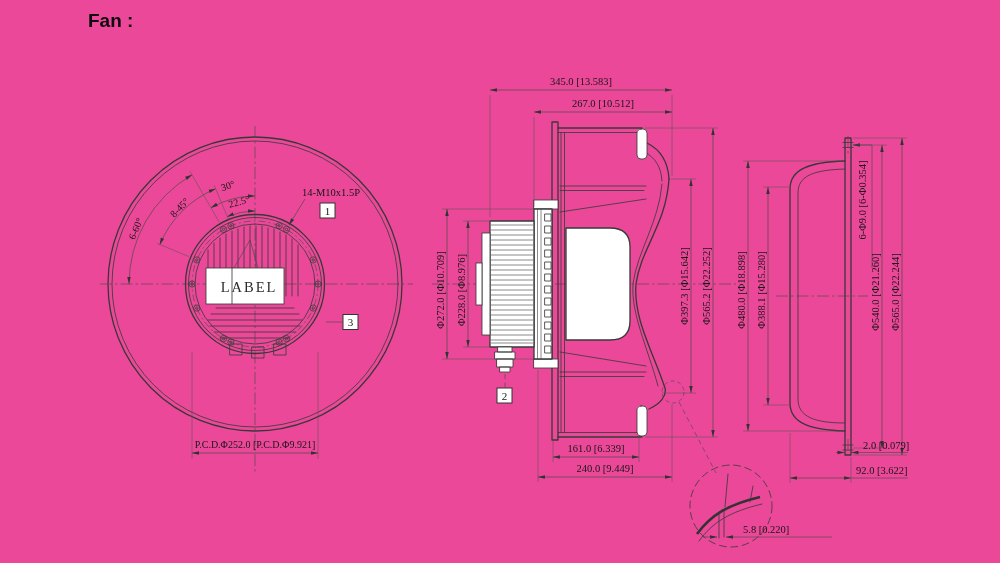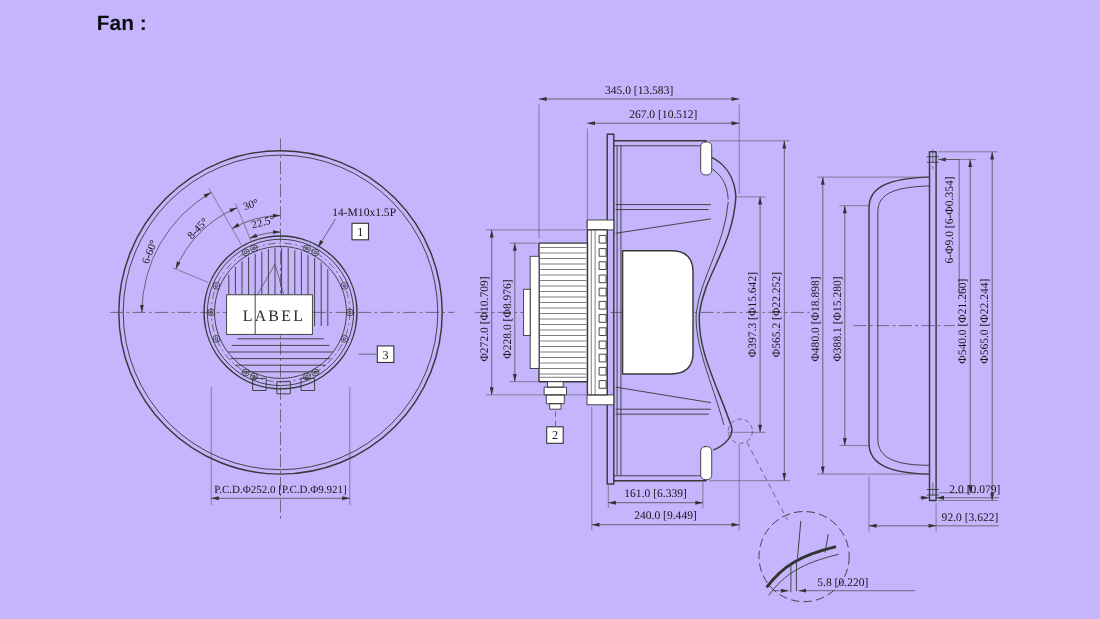--- a/index.html
+++ b/index.html
@@ -1,16 +1,16 @@
 <!DOCTYPE html>
 <html><head>
 <meta charset="utf-8">
 <style>
   html,body{margin:0;padding:0;background:#fff;}
-  .page{position:relative;width:1000px;height:563px;background:#c4b5fd;overflow:hidden;
+  .page{position:relative;width:1000px;height:563px;background:#ec4899;overflow:hidden;
         font-family:"Liberation Serif",serif;}
   svg{display:block;}
   .ol{stroke:#383838;stroke-width:1.3;fill:none;stroke-linejoin:round;stroke-linecap:round;}
   .ol2{stroke:#3c3c3c;stroke-width:.85;fill:none;stroke-linecap:round;}
   .thin{stroke:#4a4a4a;stroke-width:.65;fill:none;}
   .dim{stroke:#4a4a4a;stroke-width:.7;fill:none;}
   .ext{stroke:#555;stroke-width:.55;fill:none;}
   .cl{stroke:#4a4a4a;stroke-width:.65;fill:none;stroke-dasharray:12 3 2.5 3;}
   .dash{stroke-dasharray:5 3.5;}
   .wf{fill:#fff;}

